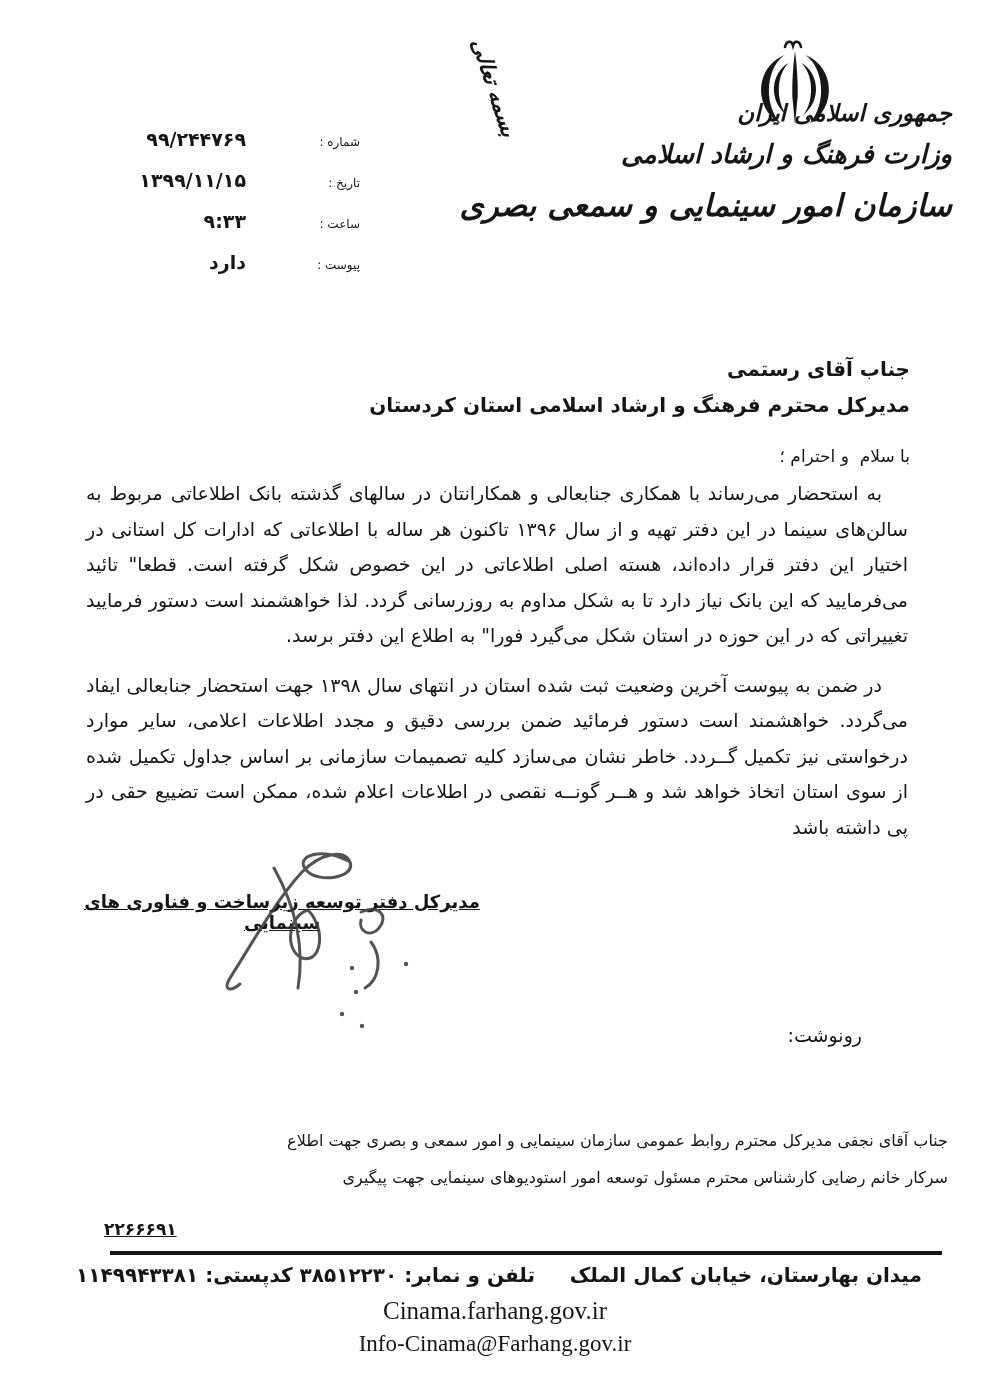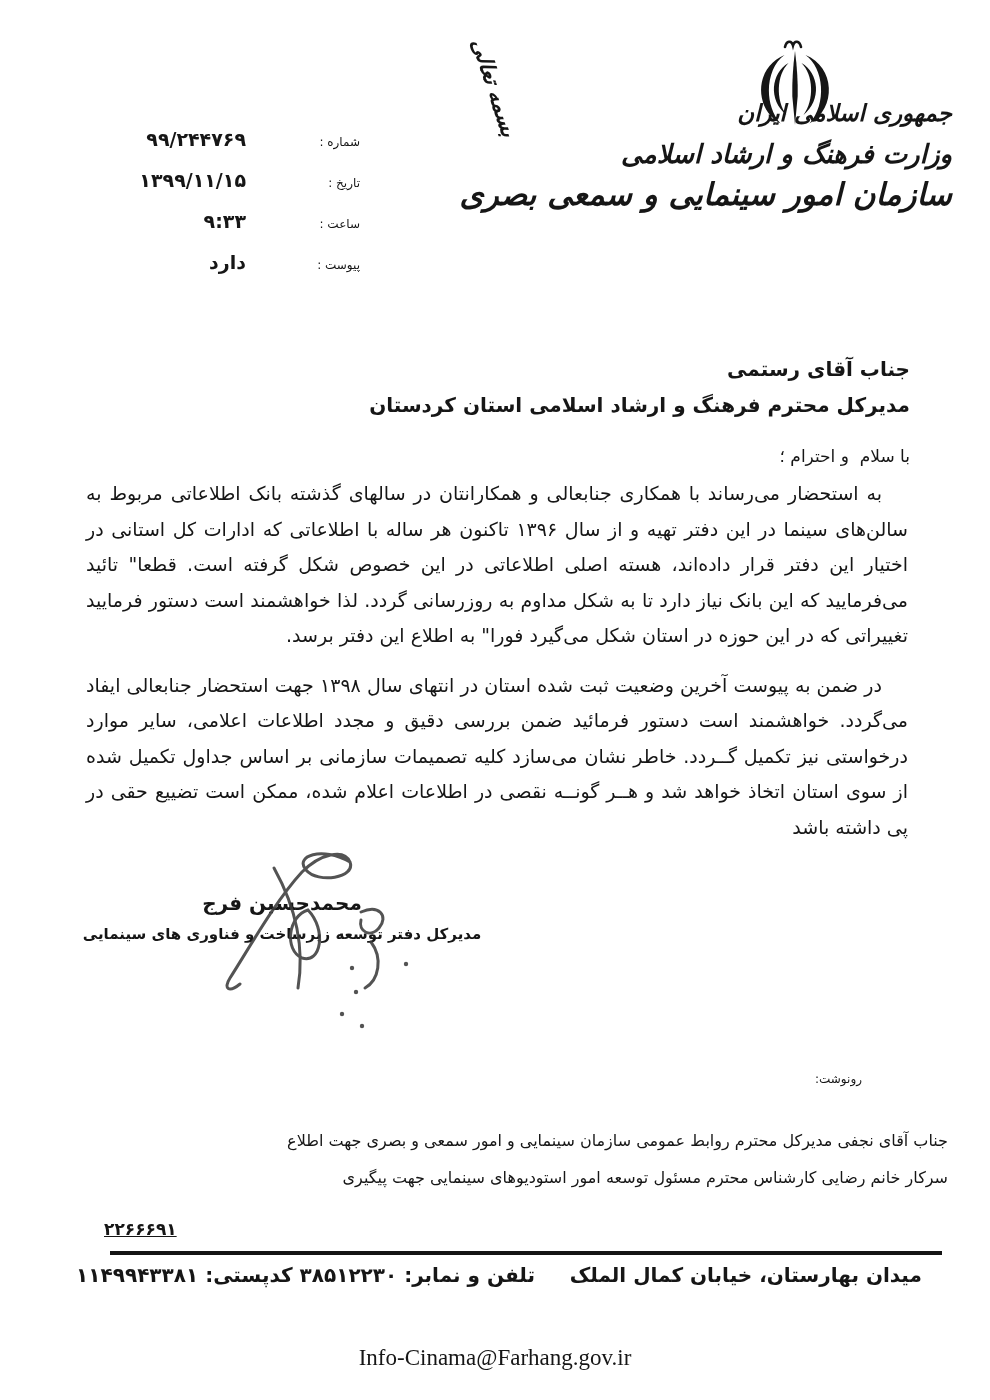--- a/index.html
+++ b/index.html
@@ -6,58 +6,58 @@
   .page{position:relative;width:990px;height:1400px;background:#ffffff;
         font-family:"DejaVu Sans",sans-serif;color:#161616;overflow:hidden;}
 
   
   .bismillah{position:absolute;top:76px;left:432px;width:124px;text-align:center;
              font-size:21px;font-weight:700;font-style:italic;
              transform:rotate(72deg) skewX(-6deg);}
   .emblem{position:absolute;left:742px;top:38px;}
   .org{position:absolute;right:38px;top:100px;direction:rtl;text-align:right;font-style:italic;}
   .org-l1{font-size:23px;font-weight:700;margin-bottom:13px;}
-  .org-l2{font-size:26px;font-weight:700;margin-bottom:7px;}
+  .org-l2{font-size:26px;font-weight:700;margin-bottom:18px;}
   .org-l3{font-size:31px;font-weight:700;}
 
   .meta{position:absolute;left:106px;top:128px;width:254px;direction:rtl;}
   .meta-row{display:flex;align-items:baseline;margin-bottom:19px;}
   .meta-label{width:82px;font-size:12px;}
   .meta-value{flex:1;text-align:right;padding-right:32px;font-weight:700;font-size:19px;}
 
   
   .recipient{position:absolute;right:80px;top:351px;direction:rtl;text-align:right;}
   .recip-line{font-size:20px;font-weight:700;line-height:36px;}
   .salutation{margin-top:23px;font-size:17px;}
 
   
   .body-text{position:absolute;left:86px;right:82px;top:476px;direction:rtl;
              text-align:justify;font-size:19px;line-height:35.5px;}
   .body-text p{margin:0 0 14px 0;text-indent:26px;}
 
   
   .signature{position:absolute;left:64px;top:891px;width:436px;text-align:center;direction:rtl;}
   .sig-name{font-size:20px;font-weight:700;margin-bottom:10px;}
-  .sig-title{font-size:15px;font-weight:700;}
+  .sig-title{font-size:18px;font-weight:700;text-decoration:underline;}
   .scribble{position:absolute;left:210px;top:846px;opacity:.88;}
 
   
-  .cc-label{position:absolute;right:128px;top:1072px;direction:rtl;font-size:12px;margin-left:43px;}
+  .cc-label{position:absolute;right:128px;top:1024px;direction:rtl;font-size:19px;margin-left:43px;}
   .cc-items{position:absolute;right:42px;top:1122px;direction:rtl;text-align:right;
             font-size:16px;line-height:37px;}
 
   
   .ref-number{position:absolute;left:104px;top:1219px;font-size:17px;font-weight:700;text-decoration:underline;}
   .footer-rule{position:absolute;left:110px;right:48px;top:1251px;height:4px;background:#141414;}
   .footer-address{position:absolute;right:48px;left:56px;top:1263px;direction:rtl;
                   text-align:center;font-size:20px;font-weight:700;white-space:nowrap;}
   .footer-web{position:absolute;left:0;right:0;top:1297px;text-align:center;
               font-family:"Liberation Serif",serif;font-size:25px;}
   .footer-email{position:absolute;left:0;right:0;top:1331px;text-align:center;
-                font-family:"Liberation Serif",serif;font-size:23px;margin-top:14px;}
+                font-family:"Liberation Serif",serif;font-size:23px;}
 </style>
 </head>
 <body>
 
 <div class="page">
 
   <div class="bismillah">بسمه تعالی</div>
 
   <svg class="emblem" width="106" height="94" viewBox="0 0 106 94" aria-hidden="true">
     <g fill="#161616">
@@ -107,21 +107,20 @@
     <div class="recip-line">مدیرکل محترم فرهنگ و ارشاد اسلامی استان کردستان</div>
     <div class="salutation">با سلام&nbsp; و احترام ؛</div>
   </div>
 
   <div class="body-text">
     <p>به استحضار می‌رساند با همکاری جنابعالی و همکارانتان در سالهای گذشته بانک اطلاعاتی مربوط به سالن‌های سینما در این دفتر تهیه و از سال ۱۳۹۶ تاکنون هر ساله با اطلاعاتی که ادارات کل استانی در اختیار این دفتر قرار داده‌اند، هسته اصلی اطلاعاتی در این خصوص شکل گرفته است. قطعا" تائید می‌فرمایید که این بانک نیاز دارد تا به شکل مداوم به روزرسانی گردد. لذا خواهشمند است دستور فرمایید تغییراتی که در این حوزه در استان شکل می‌گیرد فورا" به اطلاع این دفتر برسد.</p>
     <p>در ضمن به پیوست آخرین وضعیت ثبت شده استان در انتهای سال ۱۳۹۸ جهت استحضار جنابعالی ایفاد می‌گردد. خواهشمند است دستور فرمائید ضمن بررسی دقیق و مجدد اطلاعات اعلامی، سایر موارد درخواستی نیز تکمیل گــردد. خاطر نشان می‌سازد کلیه تصمیمات سازمانی بر اساس جداول تکمیل شده از سوی استان اتخاذ خواهد شد و هــر گونــه نقصی در اطلاعات اعلام شده، ممکن است تضییع حقی در پی داشته باشد</p>
   </div>
 
   <div class="signature">
-    <div class="sig-name">محمدحسین فرج</div>
     <div class="sig-title">مدیرکل دفتر توسعه زیرساخت و فناوری های سینمایی</div>
   </div>
 
   <svg class="scribble" width="235" height="200" viewBox="0 0 235 200" fill="none" stroke="#3c3c3c" stroke-width="3" stroke-linecap="round" aria-hidden="true">
     <path d="M140 16 C112 0 84 10 96 24 C108 38 146 32 140 16 C134 2 110 8 92 26 C66 54 38 104 20 132 C13 143 19 147 30 138"></path>
     <path d="M64 22 C84 58 95 100 88 142"></path>
     <path d="M98 64 C78 70 74 104 92 112 C111 118 117 84 98 64 Z"></path>
     <path d="M151 66 C169 58 179 70 169 82 C161 92 148 86 151 74"></path>
     <path d="M161 96 C173 112 169 134 155 142"></path>
     <circle cx="142" cy="122" r="2.2" fill="#3c3c3c" stroke="none"></circle>
@@ -133,15 +132,16 @@
 
   <div class="cc-label">رونوشت:</div>
   <div class="cc-items">
     <div>جناب آقای نجفی مدیرکل محترم روابط عمومی سازمان سینمایی و امور سمعی و بصری جهت اطلاع</div>
     <div>سرکار خانم رضایی کارشناس محترم مسئول توسعه امور استودیوهای سینمایی جهت پیگیری</div>
   </div>
 
   <div class="ref-number">۲۲۶۶۶۹۱</div>
   <div class="footer-rule"></div>
   <div class="footer-address">میدان بهارستان، خیابان کمال الملک&nbsp;&nbsp;&nbsp;&nbsp;&nbsp;تلفن و نمابر: ۳۸۵۱۲۲۳۰ کدپستی: ۱۱۴۹۹۴۳۳۸۱</div>
+  <div class="footer-web">Cinama.farhang.gov.ir</div>
   <div class="footer-email">Info-Cinama@Farhang.gov.ir</div>
 
 </div>
 
 </body></html>

